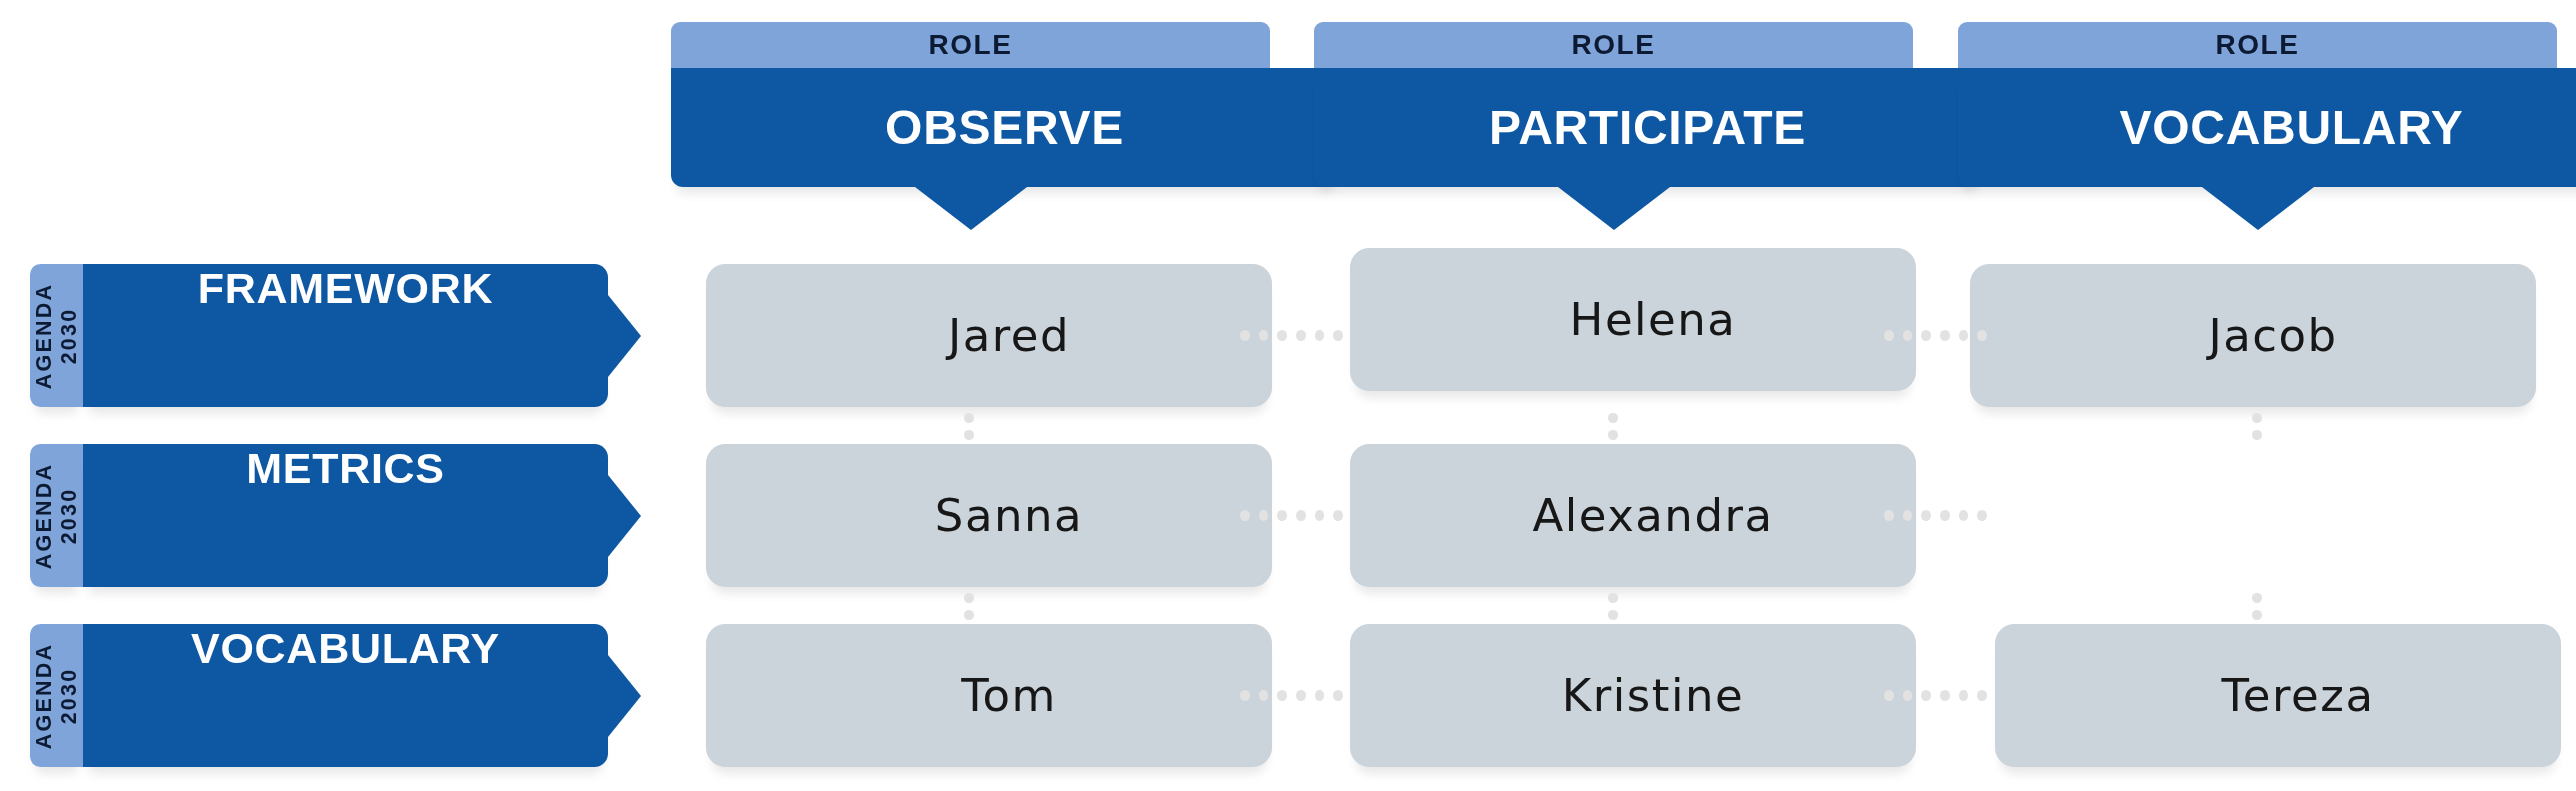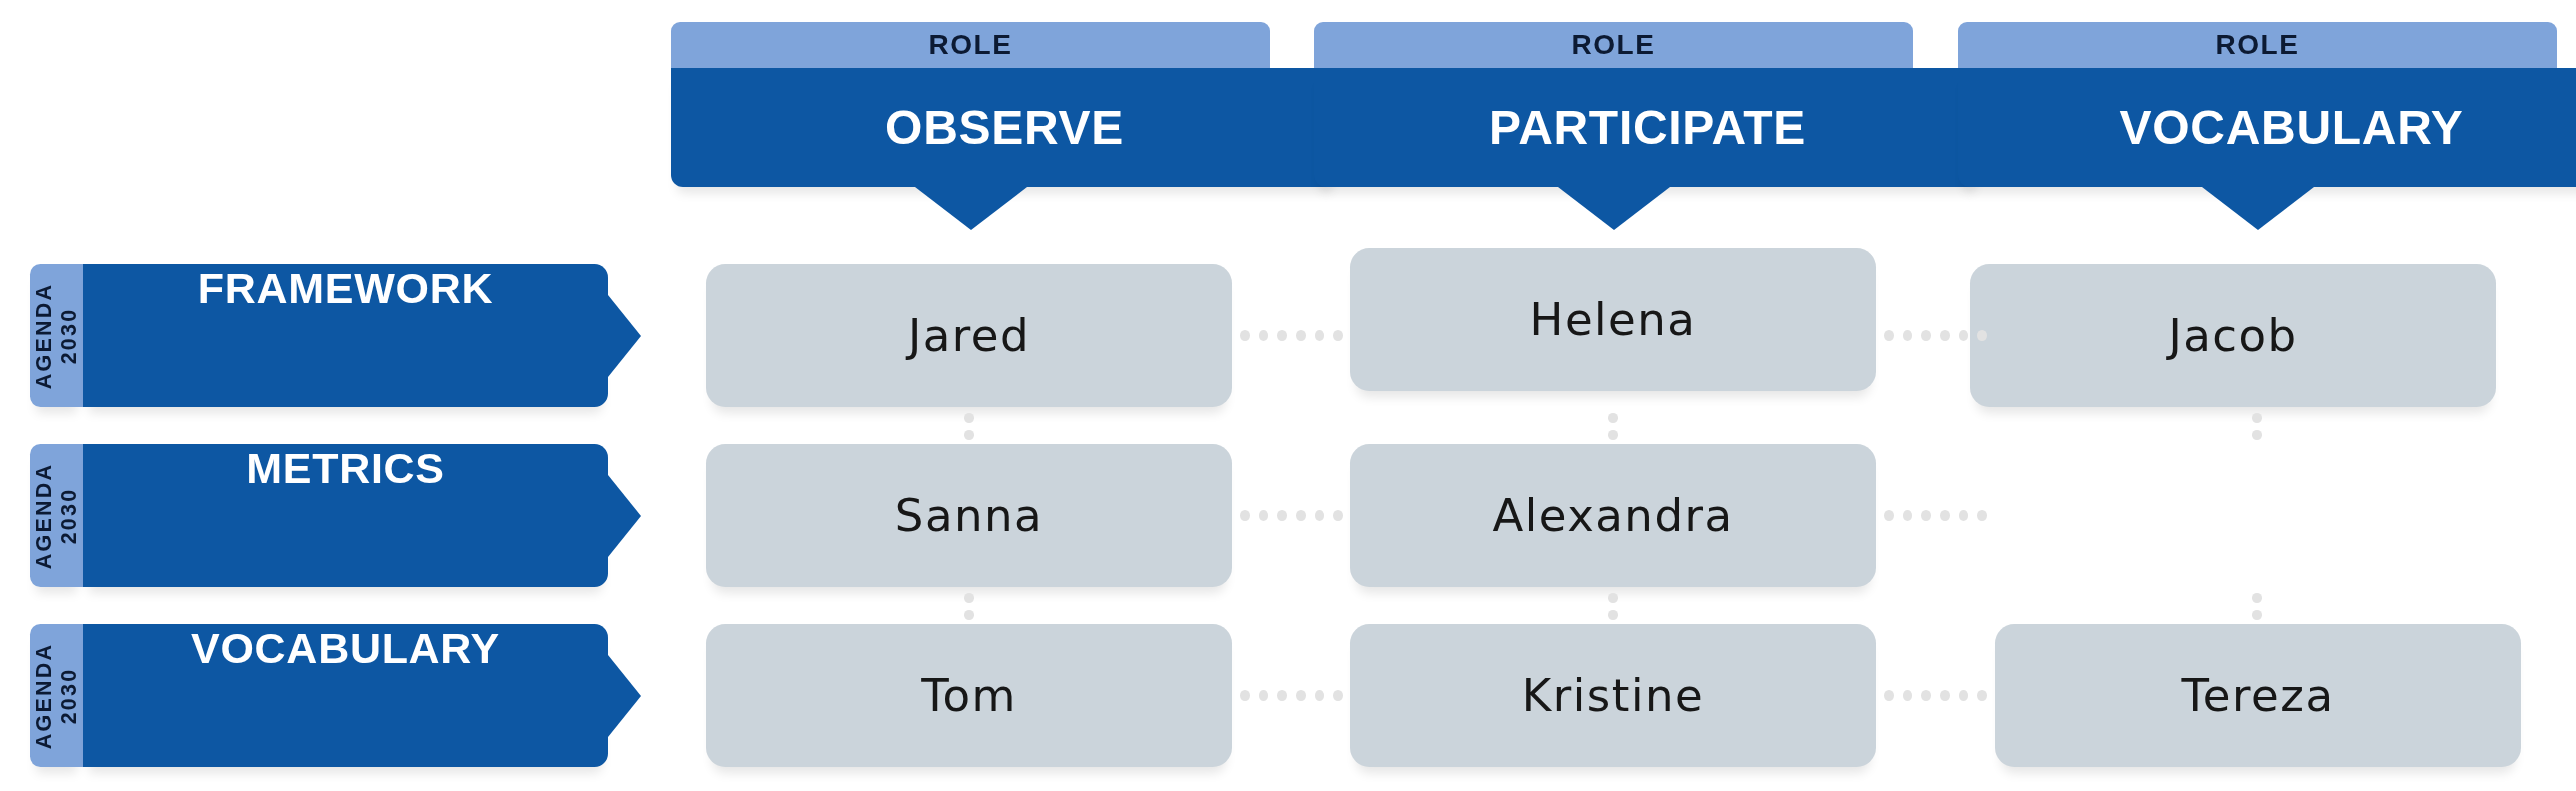--- a/index.html
+++ b/index.html
@@ -79,20 +79,21 @@
     border-bottom:41px solid transparent;
     border-left:33px solid var(--dark-blue);
   }
 
   
   .cell{
     position:absolute;width:526px;height:143px;
     background:var(--cell-gray);border-radius:19.3px;
     display:flex;align-items:center;justify-content:center;
     box-shadow:0 12px 10.4px -6px var(--shadow);
+    padding-left:40px;
   }
   .cell span{
     font-family:"DejaVu Sans",sans-serif;
     color:var(--cell-text);font-size:45px;letter-spacing:1.5px;
   }
 
   
   .hdots{position:absolute;display:flex;gap:9px;}
   .hdots i{width:9.7px;height:11px;border-radius:50%;background:var(--dot-gray);}
   .vdots{position:absolute;display:flex;flex-direction:column;gap:7.4px;}

